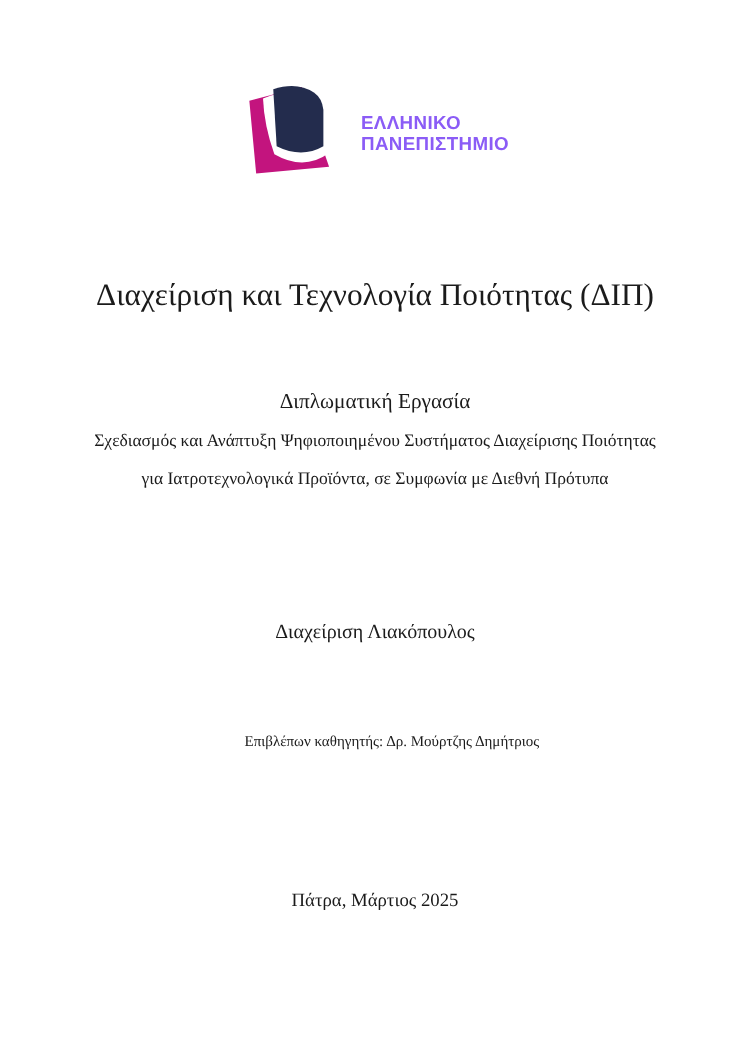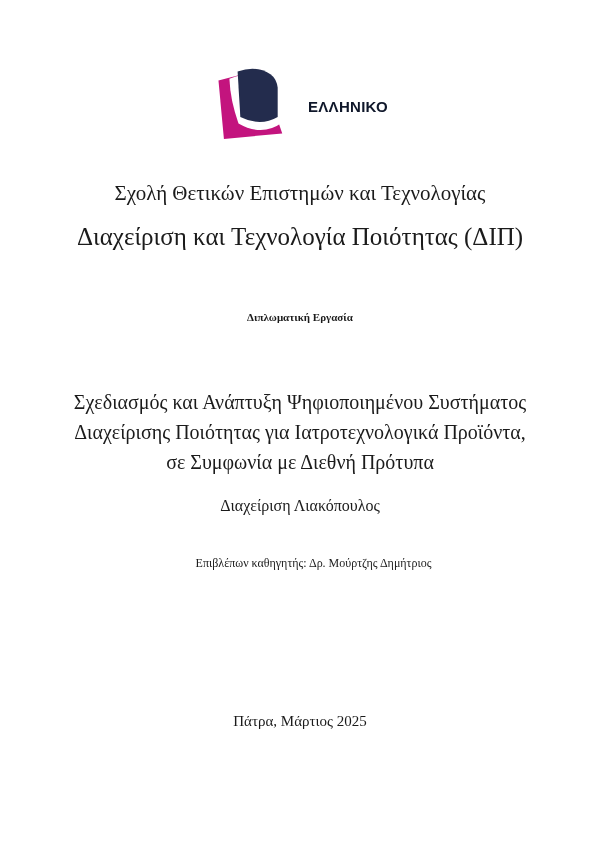--- a/index.html
+++ b/index.html
@@ -29,58 +29,57 @@
     align-items: center;
     gap: 12px;
   }
   .logo-mark { width: 84px; height: 82px; display: block; }
   .logo-text {
     font-family: "Liberation Sans", "DejaVu Sans", sans-serif;
     font-weight: bold;
     font-size: 15px;
     line-height: 17.5px;
     letter-spacing: 0.3px;
-    color: #0f172a;
+    color: #8b5cf6;
     text-align: left;
   }
   .school      { top: 181px; font-size: 21px; }
   .program     { top: 223px; font-size: 25px; }
-  .thesis-label{ top: 311px; font-size: 11px; font-weight: bold; }
+  .thesis-label{ top: 311px; font-size: 17px; }
   .thesis-title{
     top: 339px;
-    font-size: 20px;
+    font-size: 14px;
     line-height: 30px;
     width: 462px;
     left: 50%;
     transform: translateX(-50%);
     text-align: center;
     position: absolute;
-    margin-top: 48px;
   }
   .author      { top: 497px; font-size: 16px; }
-  .supervisor  { top: 556px; font-size: 12px; padding-left: 27px; }
+  .supervisor  { top: 586px; font-size: 12px; padding-left: 27px; }
   .place-date  { top: 713px; font-size: 15px; }
 </style>
 </head>
 <body>
 
 <div class="page">
 
   <div class="logo-row">
     <svg class="logo-mark" viewBox="0 0 90 90" xmlns="http://www.w3.org/2000/svg" aria-hidden="true">
       <polygon points="6,16 52,4 76,74 12,80" fill="#c3147e"></polygon>
       <path d="M18,14 Q44,4 62,12 Q72,17 73,28 L76,62 Q54,78 28,63 Q19,38 18,14 Z" fill="#ffffff"></path>
       <path d="M27,6 Q48,-1 63,9 Q70,14 71,24 L71,56 Q52,67 30,56 Z" fill="#232c4d"></path>
     </svg>
     <div class="logo-text">
       <div>ΕΛΛΗΝΙΚΟ</div>
+      <div>ΠΑΝΕΠΙΣΤΗΜΙΟ</div>
     </div>
   </div>
 
-  <div class="abs-center school">Σχολή Θετικών Επιστημών και Τεχνολογίας</div>
 
   <div class="abs-center program">Διαχείριση και Τεχνολογία Ποιότητας (ΔΙΠ)</div>
 
   <div class="abs-center thesis-label">Διπλωματική Εργασία</div>
 
   <div class="thesis-title">Σχεδιασμός και Ανάπτυξη Ψηφιοποιημένου Συστήματος Διαχείρισης Ποιότητας για Ιατροτεχνολογικά Προϊόντα, σε Συμφωνία με Διεθνή Πρότυπα</div>
 
   <div class="abs-center author">Διαχείριση Λιακόπουλος</div>
 
   <div class="abs-center supervisor">Επιβλέπων καθηγητής: Δρ. Μούρτζης Δημήτριος</div>

